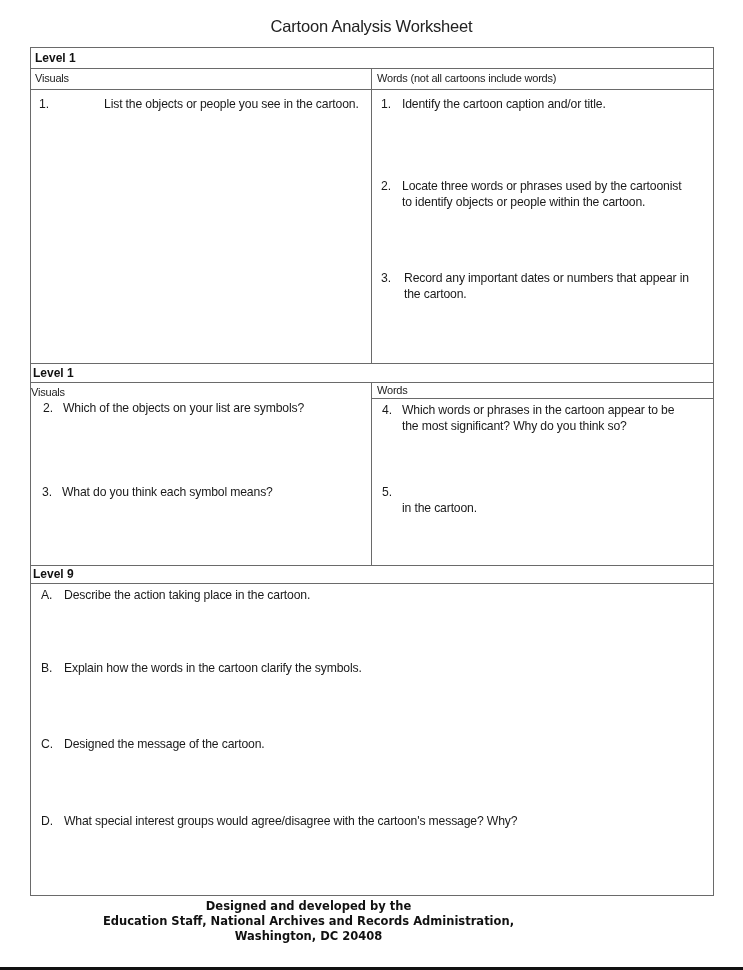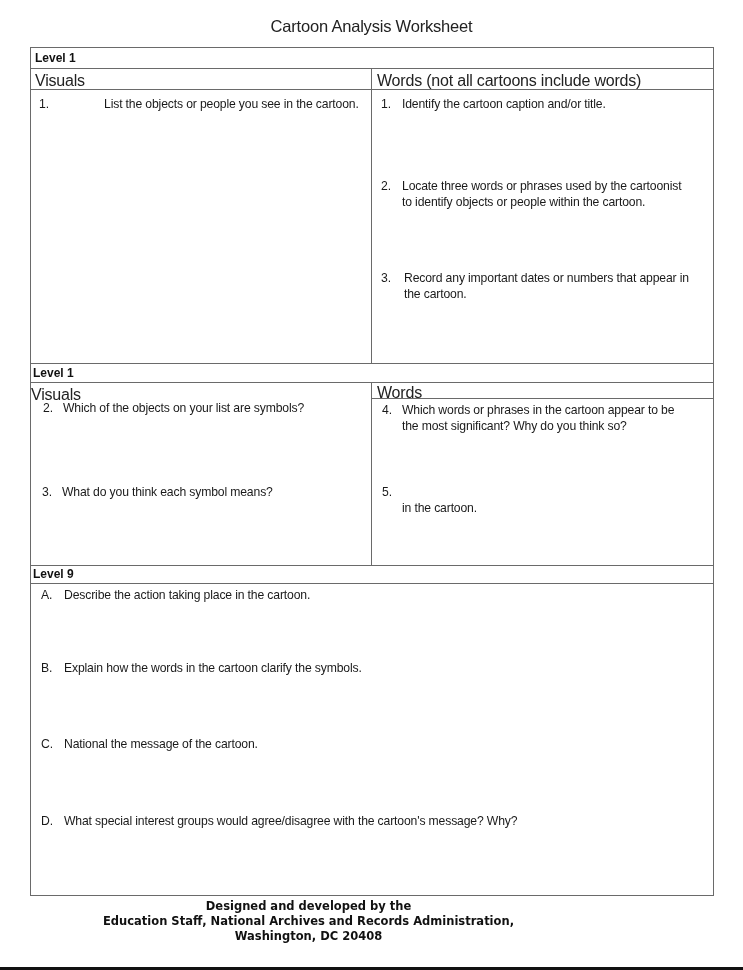--- a/index.html
+++ b/index.html
@@ -9,21 +9,21 @@
     font-family: "Liberation Sans", "DejaVu Sans", sans-serif;
   }
   .title {
     position: absolute; left: 0; top: 17px; width: 743px; text-align: center;
     font-size: 16.5px; color: #222; letter-spacing: -0.2px;
   }
   .ln { position: absolute; background: #6a6a6a; }
   .h { height: 1px; }
   .v { width: 1px; }
   .hdr { position: absolute; font-size: 12px; font-weight: bold; color: #111; }
-  .sub { position: absolute; font-size: 16px; color: #222; letter-spacing: -0.2px; }
+  .sub { position: absolute; font-size: 11px; color: #222; letter-spacing: -0.2px; }
   .q { position: absolute; font-size: 12.2px; line-height: 16px; color: #1a1a1a; letter-spacing: -0.15px; }
   .q .num { position: absolute; left: 0; top: 0; }
   .q .body { position: absolute; top: 0; white-space: nowrap; }
   .footer {
     position: absolute; left: 0; width: 617px; text-align: center;
     font-family: "DejaVu Sans", "Liberation Sans", sans-serif;
     font-weight: bold; font-size: 11.5px; line-height: 15px; color: #111;
   }
   .bottom-bar { position: absolute; left: 0; top: 967px; width: 743px; height: 3px; background: #111; }
 </style>
@@ -110,21 +110,21 @@
   <span class="body" style="left:23px;">Describe the action taking place in the cartoon.</span>
 </div>
 
 <div class="q" style="left:41px; top:660px; width:660px; height:16px;">
   <span class="num">B.</span>
   <span class="body" style="left:23px;">Explain how the words in the cartoon clarify the symbols.</span>
 </div>
 
 <div class="q" style="left:41px; top:736px; width:660px; height:16px;">
   <span class="num">C.</span>
-  <span class="body" style="left:23px;">National the message of the cartoon.</span>
+  <span class="body" style="left:23px;">Designed the message of the cartoon.</span>
 </div>
 
 <div class="q" style="left:41px; top:813px; width:665px; height:16px;">
   <span class="num">D.</span>
   <span class="body" style="left:23px;">What special interest groups would agree/disagree with the cartoon's message?  Why?</span>
 </div>
 
 <div class="footer" style="top:899px;">Designed and developed by the</div>
 <div class="footer" style="top:914px;">Education Staff, National Archives and Records Administration,</div>
 <div class="footer" style="top:929px;">Washington, DC 20408</div>

